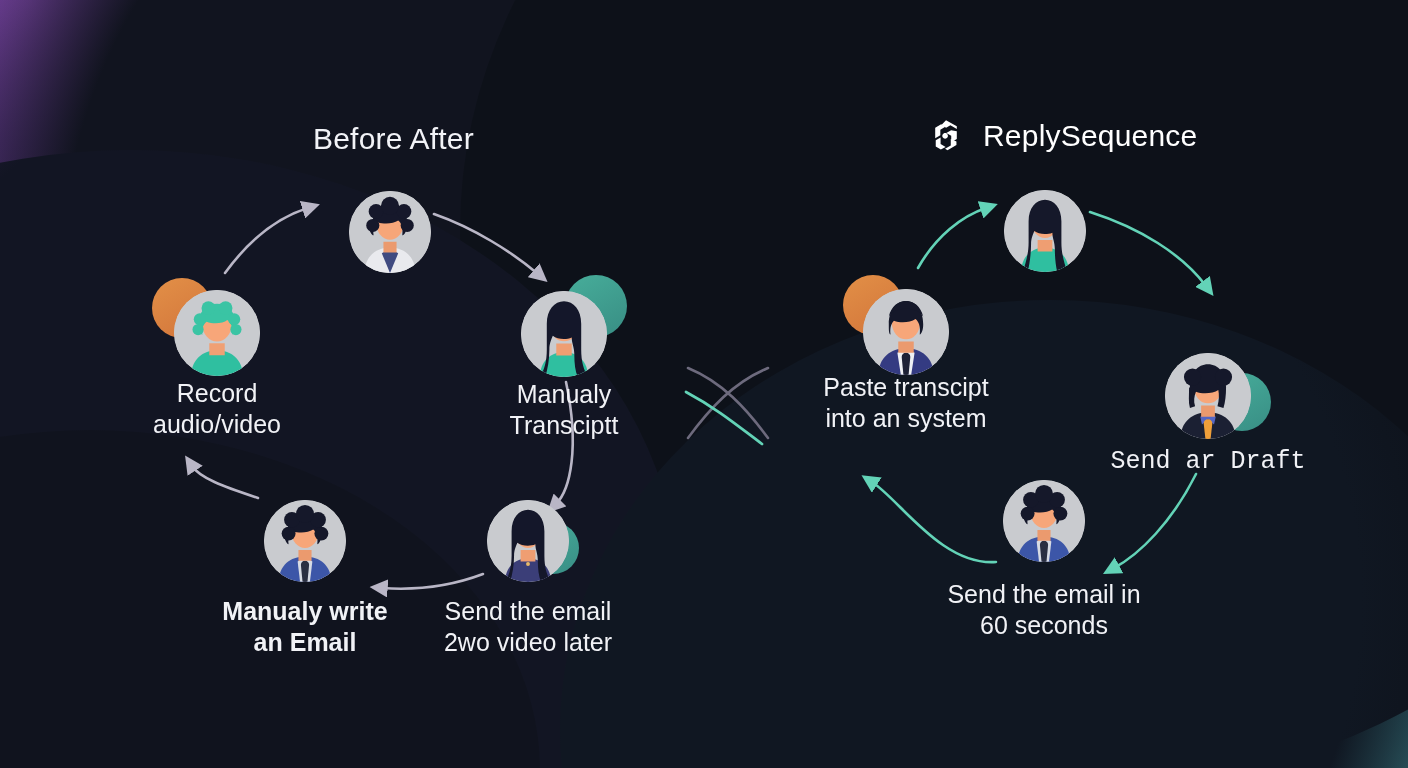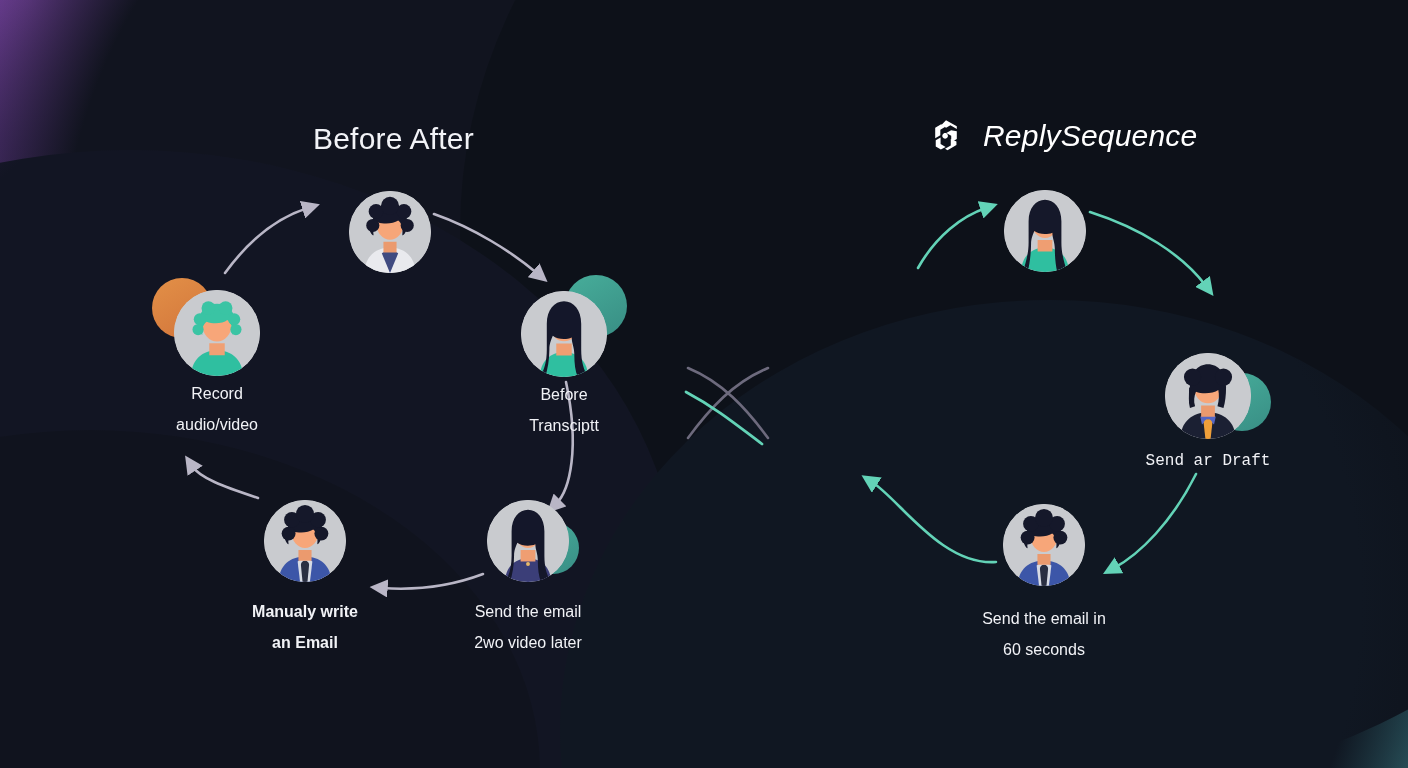--- a/index.html
+++ b/index.html
@@ -45,21 +45,21 @@
     position:absolute; color:#f2f3f7; font-size:30px; letter-spacing:0.2px;
     white-space:nowrap; font-weight:400;
   }
   #before-after-title { left:313px; top:122px; }
 
   #brand-lockup {
     position:absolute; left:928px; top:118px;
     display:flex; align-items:center; gap:19px; white-space:nowrap;
   }
   #brand-mark { width:36px; height:36px; flex:0 0 36px; }
-  #brand-name { color:#ffffff; font-size:30px; font-weight:400; letter-spacing:0.2px;font-style:italic; }
+  #brand-name { color:#ffffff; font-size:30px; font-weight:400; letter-spacing:0.2px; }
 
   
   .node { position:absolute; }
   .avatar {
     position:relative; width:82px; height:82px; border-radius:50%;
     overflow:hidden; background:#c9cbcf;
   }
   .avatar.sz-86 { width:86px; height:86px; }
   .accent {
     position:absolute; border-radius:50%; pointer-events:none;
@@ -70,35 +70,35 @@
     opacity:0.93;
   }
   .accent-teal {
     width:62px; height:62px;
     background:linear-gradient(150deg,#4fc3ac 0%, #3e9e92 100%);
     opacity:0.88;
   }
 
   .node-label {
     position:absolute; left:50%; transform:translateX(-50%);
-    color:#f1f2f6; font-size:16px; line-height:31px;
+    color:#f1f2f6; font-size:25px; line-height:31px;
     text-align:center; white-space:pre; font-weight:400;
   }
 
   
   #node-record        { left:174px; top:290px; }
   #node-review        { left:521px; top:291px; }
   #node-top-left      { left:349px; top:191px; }
   #node-send-2days    { left:487px; top:500px; }
   #node-manual-write  { left:264px; top:500px; }
 
   #node-paste         { left:863px; top:289px; }
   #node-top-right     { left:1004px; top:190px; }
   #node-draft         { left:1165px; top:353px; }
-  #node-send-60       { left:1003px; top:504px; }
+  #node-send-60       { left:1003px; top:480px; }
 
   #label-record       { top:88px; }
   #label-review       { top:88px; }
   #label-manual-write { top:96px;font-weight:bold; }
   #label-send-2days   { top:96px; }
   #label-paste        { top:83px; }
   #label-draft        { top:93px;font-family:Liberation Mono, monospace; }
   #label-send-60      { top:99px; }
 
   svg.arrows { position:absolute; left:0; top:0; width:1408px; height:768px; pointer-events:none; }
@@ -272,21 +272,21 @@
     </div>
   </div>
 
   <div class="node" id="node-review">
     <div class="accent accent-teal" style="left:44px; top:-16px;"></div>
     <div class="avatar sz-86">
       <svg width="86" height="86" viewBox="0 0 100 100">
           <use href="#av-long-green"></use>
         </svg>
     </div>
-    <div class="node-label" id="label-review">Before
+    <div class="node-label" id="label-review">Manualy
 Transciptt</div>
   </div>
 
   <div class="node" id="node-send-2days">
     <div class="accent accent-teal" style="left:40px; top:22px; width:52px; height:52px;"></div>
     <div class="avatar">
       <svg width="82" height="82" viewBox="0 0 100 100">
           <use href="#av-long-navy"></use>
         </svg>
     </div>
@@ -304,20 +304,30 @@
 an Email</div>
   </div>
 
   <svg id="x-divider" viewBox="0 0 104 104">
     <path d="M12 16 C 46 30, 70 56, 92 86" stroke="#6d6a7d" stroke-width="2.6" fill="none" stroke-linecap="round"></path>
     <path d="M92 16 C 58 30, 34 56, 12 86" stroke="#6d6a7d" stroke-width="2.6" fill="none" stroke-linecap="round"></path>
     <path d="M10 40 C 40 56, 62 74, 86 92" stroke="#63d3b7" stroke-width="2.8" fill="none" stroke-linecap="round"></path>
     <path d="M86 40 C 70 52, 56 66, 40 84" stroke="#63d3b7" stroke-width="2.8" fill="none" stroke-linecap="round" opacity="0"></path>
   </svg>
 
+  <div class="node" id="node-paste">
+    <div class="accent accent-orange" style="left:-20px; top:-14px;"></div>
+    <div class="avatar sz-86">
+      <svg width="86" height="86" viewBox="0 0 100 100">
+          <use href="#av-man-suit"></use>
+        </svg>
+    </div>
+    <div class="node-label" id="label-paste">Paste transcipt
+into an system</div>
+  </div>
 
   <div class="node" id="node-top-right">
     <div class="avatar">
       <svg width="82" height="82" viewBox="0 0 100 100">
           <use href="#av-teal-top"></use>
         </svg>
     </div>
   </div>
 
   <div class="node" id="node-draft">

